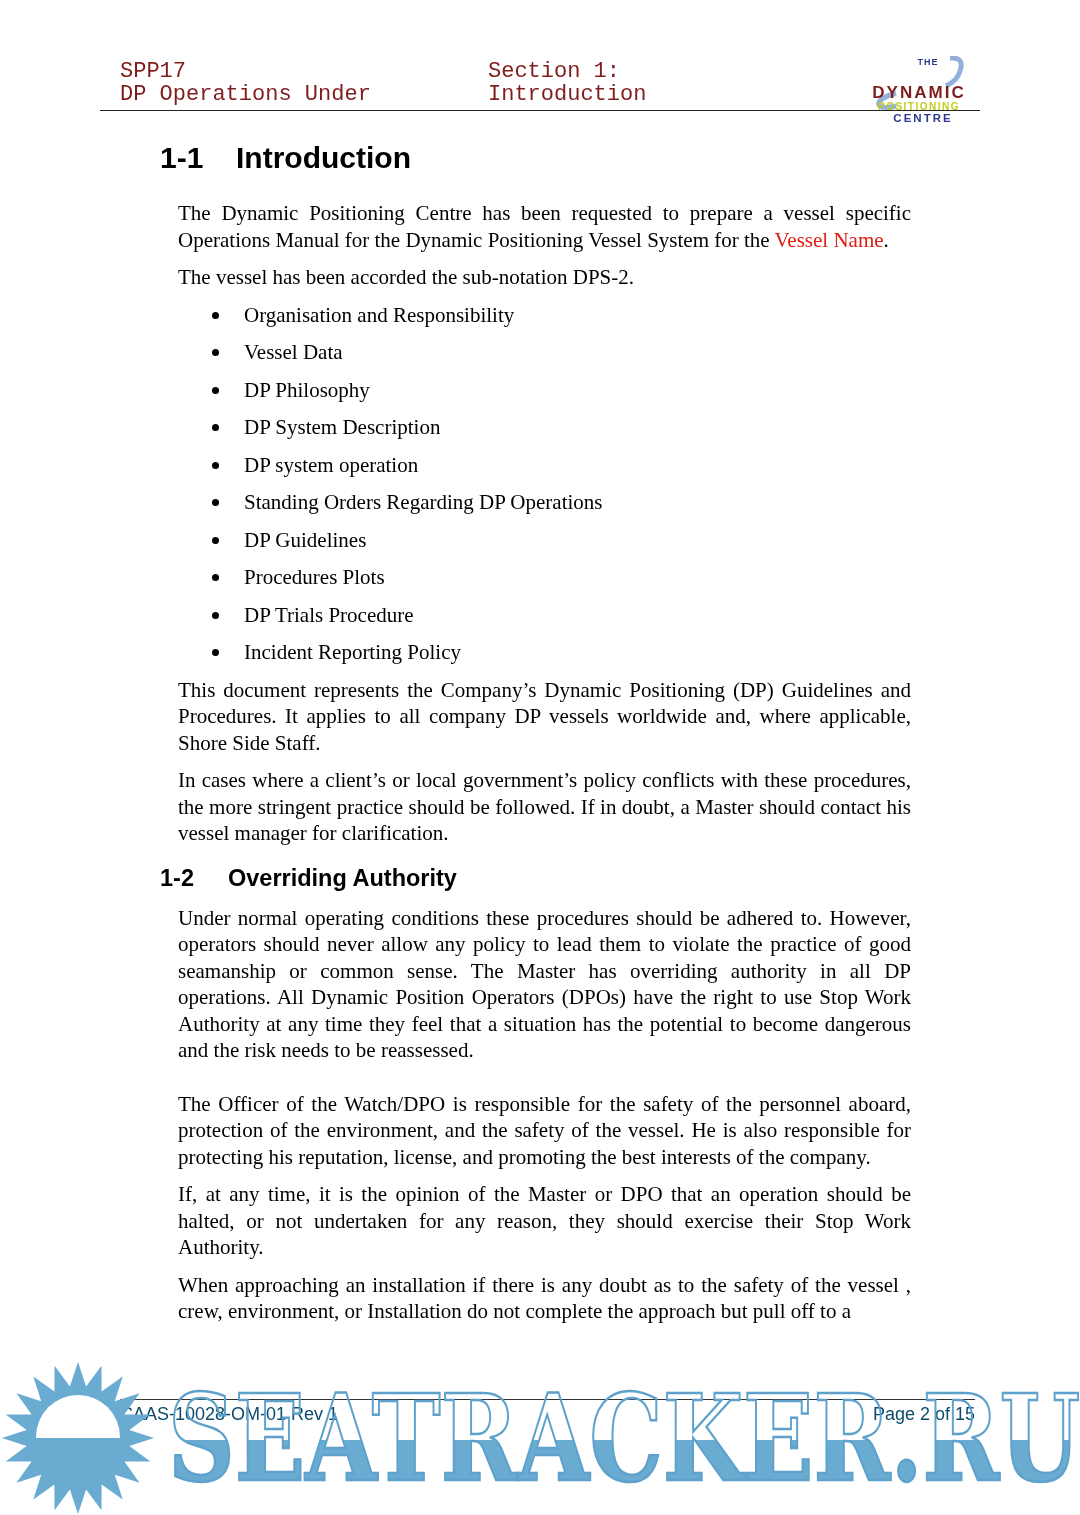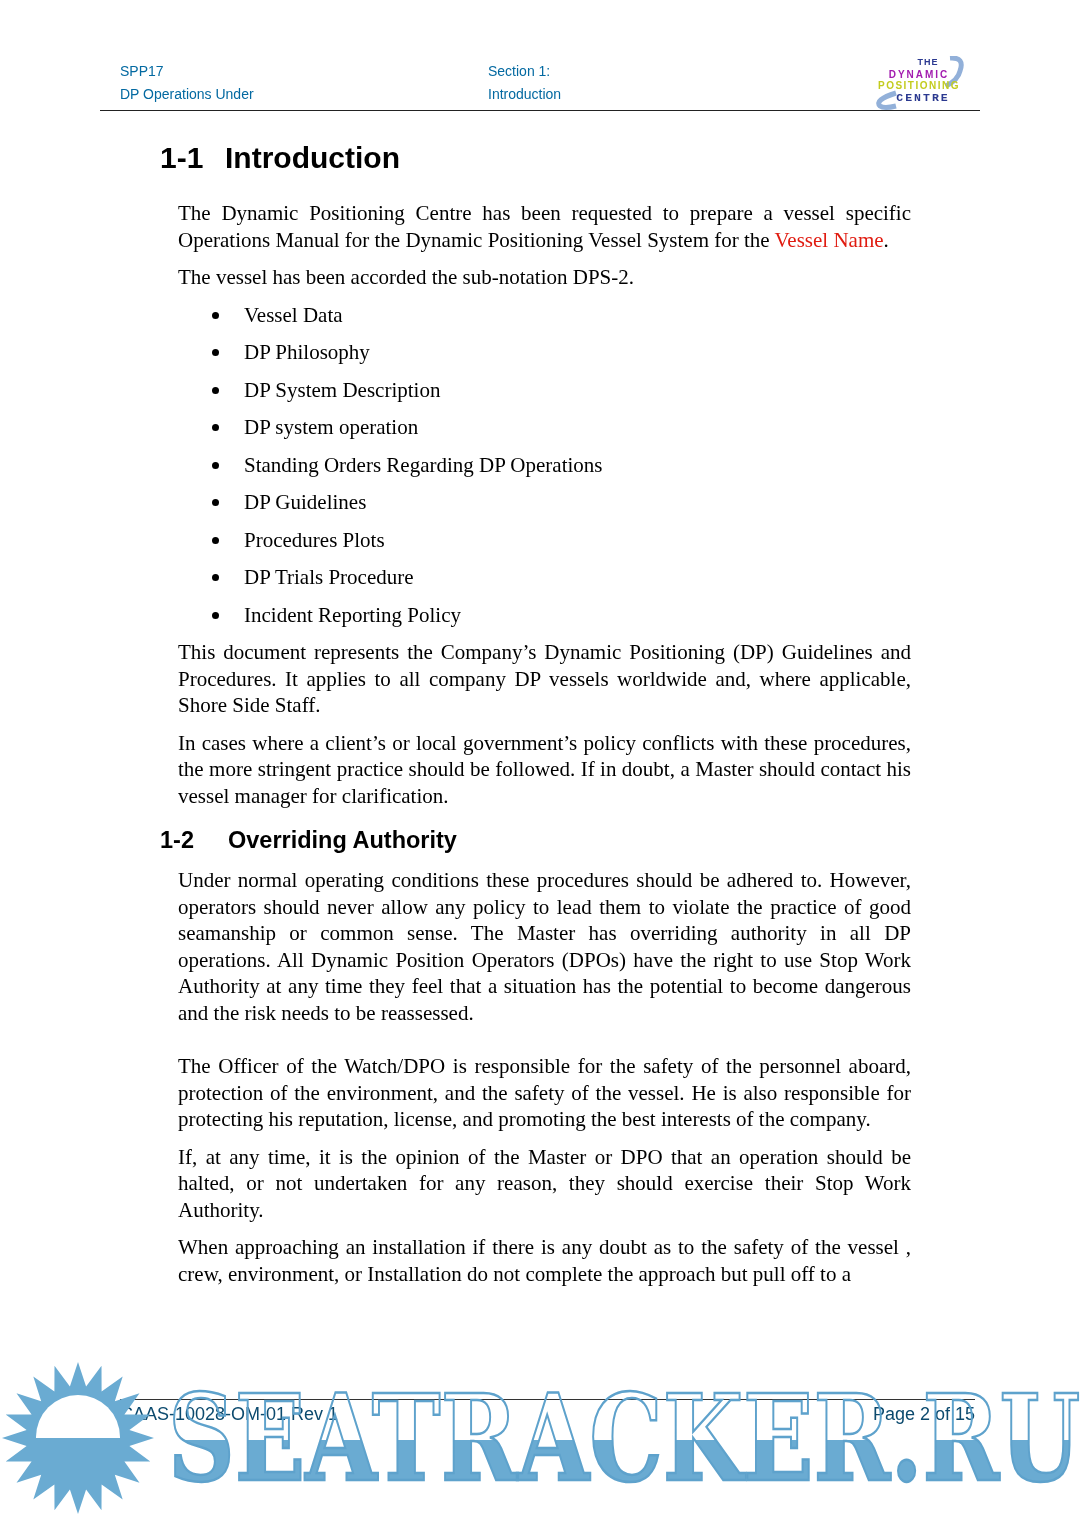--- a/index.html
+++ b/index.html
@@ -8,50 +8,50 @@
     width:1080px;height:1515px;
     margin:0 auto;
     background:#ffffff;
     overflow:hidden;
     font-family:"Liberation Serif", serif;
     color:#000;
   }
   
   .hdr-block{
     position:absolute;top:60px;
-    font-family:Liberation Sans, sans-serif;
-    font-size:14px;line-height:23px;color:#0369a1;
+    font-family:Liberation Mono, monospace;
+    font-size:22px;line-height:23px;color:#7f1d1d;
   }
   .hdr-left{left:120px;}
   .hdr-center{left:488px;}
   .hdr-rule{
     position:absolute;left:100px;top:110px;width:880px;height:0;
     border-top:1.6px solid #222;
   }
   .logo{
     position:absolute;left:866px;top:56px;width:106px;height:52px;
     text-align:center;line-height:1;
   }
   .logo-swoosh{position:absolute;left:0;top:0;width:106px;height:54px;}
   .logo-txt{position:relative;font-family:"Liberation Sans", sans-serif;font-weight:bold;}
   .logo-the{font-size:9px;color:#2b3990;letter-spacing:1px;padding-top:2px;padding-left:18px;}
-  .logo-dynamic{font-size:10px;color:#a21caf;letter-spacing:2px;margin-top:3px;}
+  .logo-dynamic{font-size:17px;color:#7f1d1d;letter-spacing:2px;margin-top:17px;}
   .logo-positioning{font-size:10px;color:#c3cc1e;letter-spacing:1.5px;margin-top:1px;}
-  .logo-centre{font-size:11.5px;color:#2b3990;letter-spacing:2px;margin-top:1px;padding-left:8px;font-family:Liberation Mono, monospace;}
+  .logo-centre{font-size:11.5px;color:#2b3990;letter-spacing:2px;margin-top:1px;padding-left:8px;}
   
   .content{
     position:absolute;left:178px;top:140px;width:733px;
     font-size:21px;line-height:26.5px;
     text-align:justify;
   }
   .content p{margin:0 0 11px 0;}
   h1.h1{
     font-family:"Liberation Sans", sans-serif;
     font-size:30px;line-height:36px;font-weight:bold;
-    margin:0 0 24px -18px;display:flex;text-align:left;
+    margin:0 0 24px -18px;display:flex;text-align:left;gap:11px;
   }
   h1.h1 .num{width:65px;flex:none;}
   h2.h2{
     font-family:"Liberation Sans", sans-serif;
     font-size:23.5px;line-height:30px;font-weight:bold;
     margin:16px 0 12px -18px;display:flex;text-align:left;align-items:center;
   }
   h2.h2 .num{width:68px;flex:none;}
   .red{color:#e01b10;}
   ul.bullets{
@@ -118,20 +118,21 @@
       <span class="num">1-1</span>
       <span>Introduction</span>
     </h1>
 
     <p><span>The Dynamic Positioning Centre has been requested to prepare a vessel specific Operations Manual for the Dynamic Positioning Vessel System for the </span><span class="red">Vessel Name</span><span>.</span></p>
 
     <p>The vessel has been accorded the sub-notation DPS-2.</p>
 
 
     <ul class="bullets">
+      <li>Organisation and Responsibility</li>
       <li>Vessel Data</li>
       <li>DP Philosophy</li>
       <li>DP System Description</li>
       <li>DP system operation</li>
       <li>Standing Orders Regarding DP Operations</li>
       <li>DP Guidelines</li>
       <li>Procedures Plots</li>
       <li>DP Trials Procedure</li>
       <li>Incident Reporting Policy</li>
     </ul>

